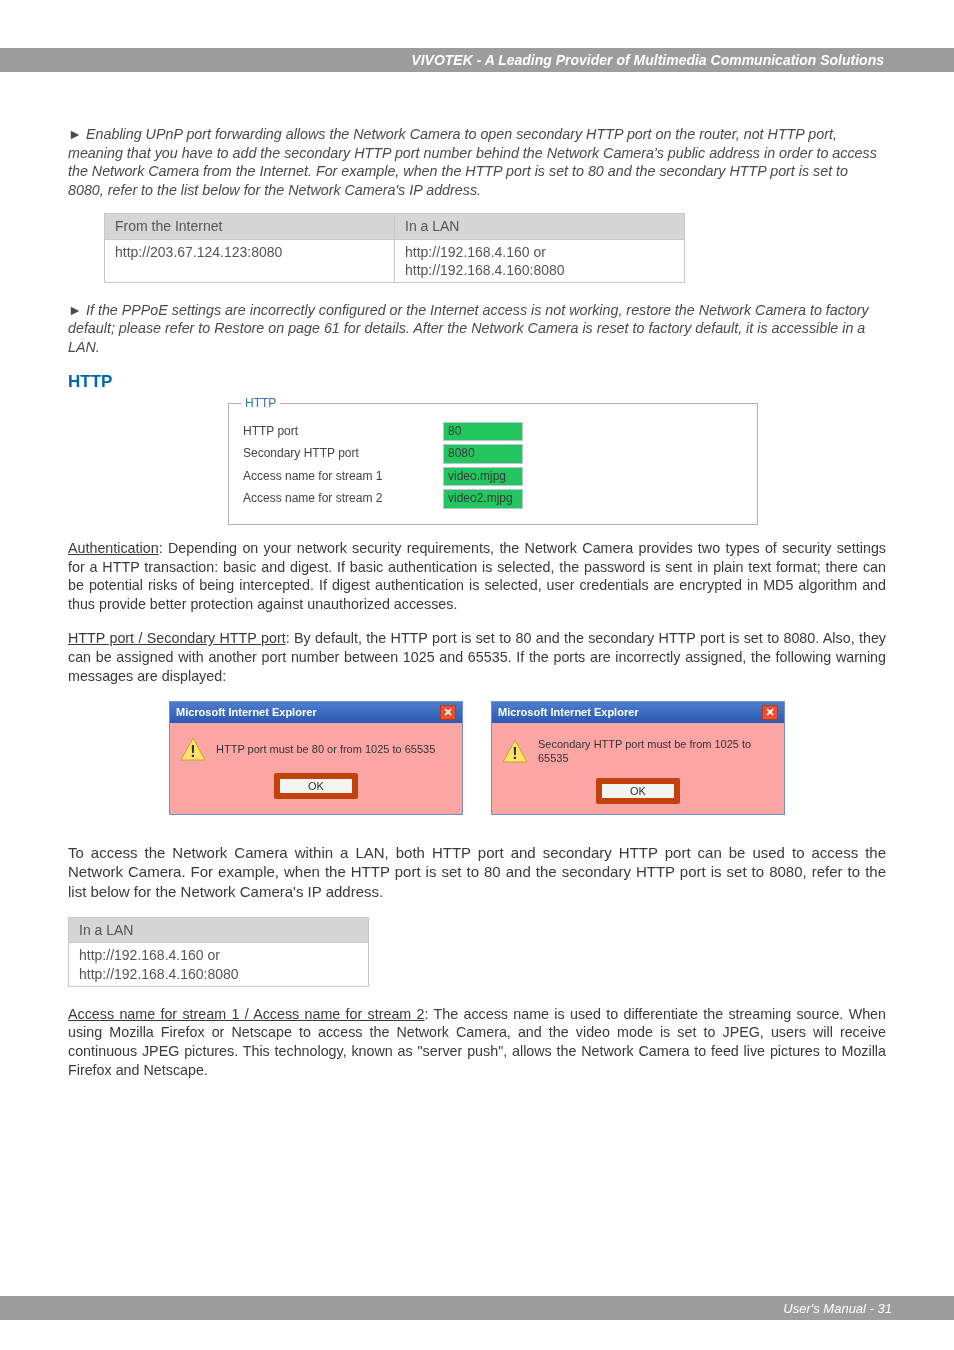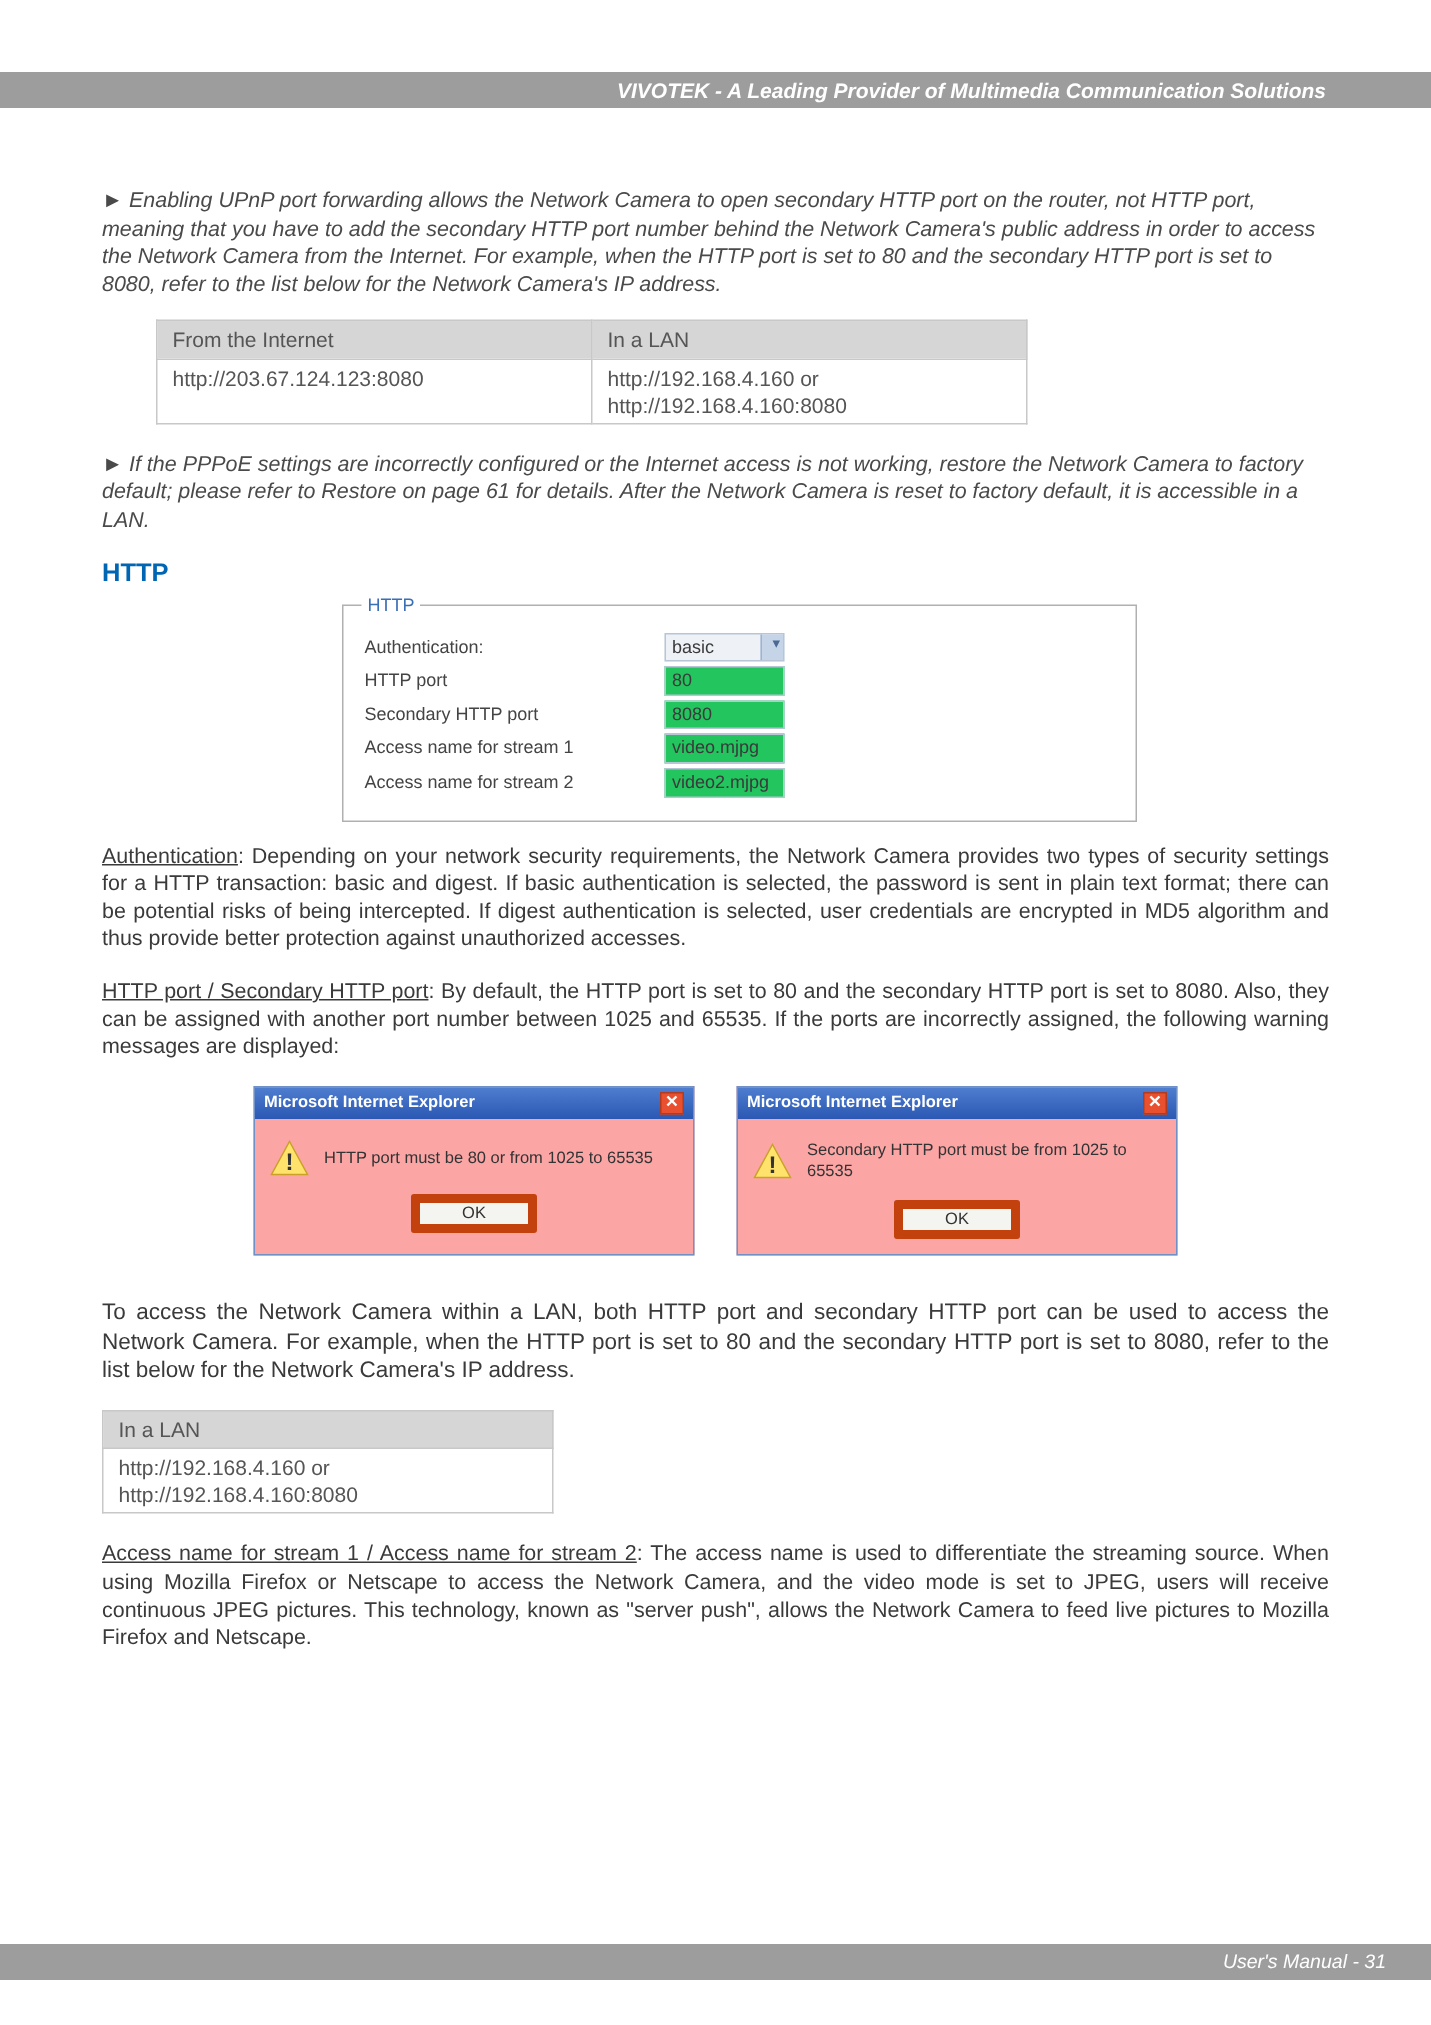--- a/index.html
+++ b/index.html
@@ -215,21 +215,21 @@
     border: 1px solid #c8c8c8;
     color: #555;
   }
   .footer-band {
     position: absolute;
     bottom: 30px;
     left: 0; right: 0;
     height: 24px;
     background: #9d9d9d;
     text-align: right;
-    padding-right: 30px;
+    padding-right: 62px;
     line-height: 24px;
   }
   .footer-band span {
     color: #fff;
     font-style: italic;
     font-size: 13px;
   }
 </style>
 </head>
 <body>
@@ -262,24 +262,20 @@
   </div>
 
   <div class="note">
     <span class="arrow">►</span><span>If the PPPoE settings are incorrectly configured or the Internet access is not working, restore the Network Camera to factory default; please refer to Restore on page 61 for details. After the Network Camera is reset to factory default, it is accessible in a LAN.</span>
   </div>
 
   <div class="section-title">HTTP</div>
 
   <div class="http-box">
     <div class="http-legend">HTTP</div>
-    <div class="http-row">
-      <div class="http-label">Authentication:</div>
-      <div class="http-val sel">basic</div>
-    </div>
     <div class="http-row">
       <div class="http-label">HTTP port</div>
       <div class="http-val">80</div>
     </div>
     <div class="http-row">
       <div class="http-label">Secondary HTTP port</div>
       <div class="http-val">8080</div>
     </div>
     <div class="http-row">
       <div class="http-label">Access name for stream 1</div>

